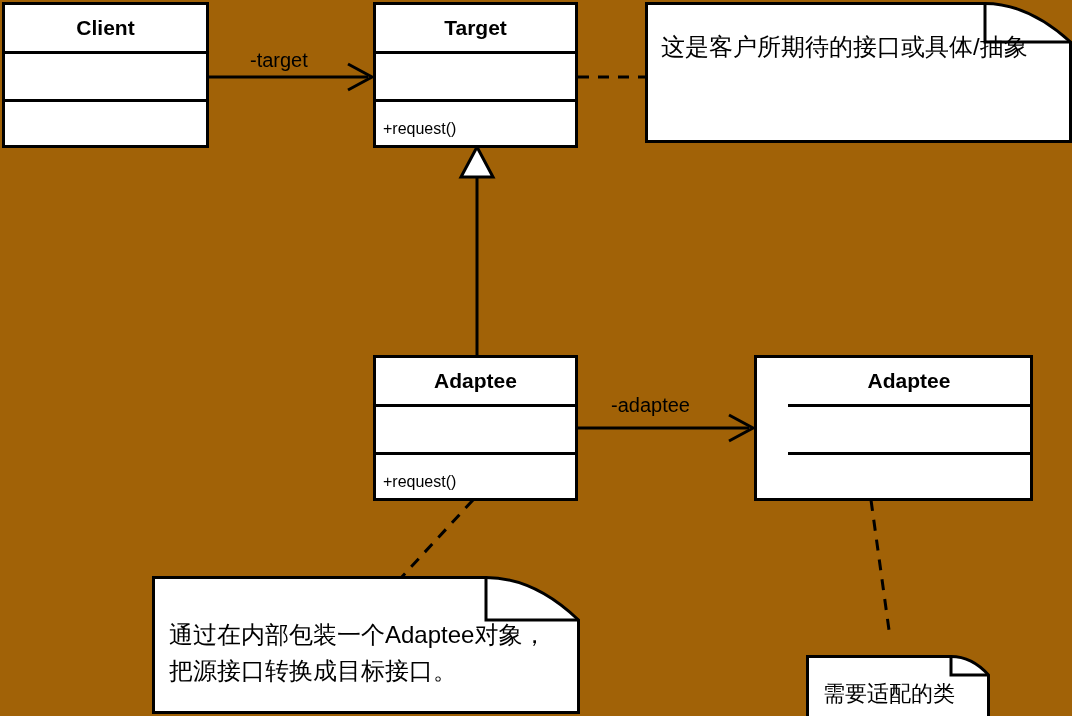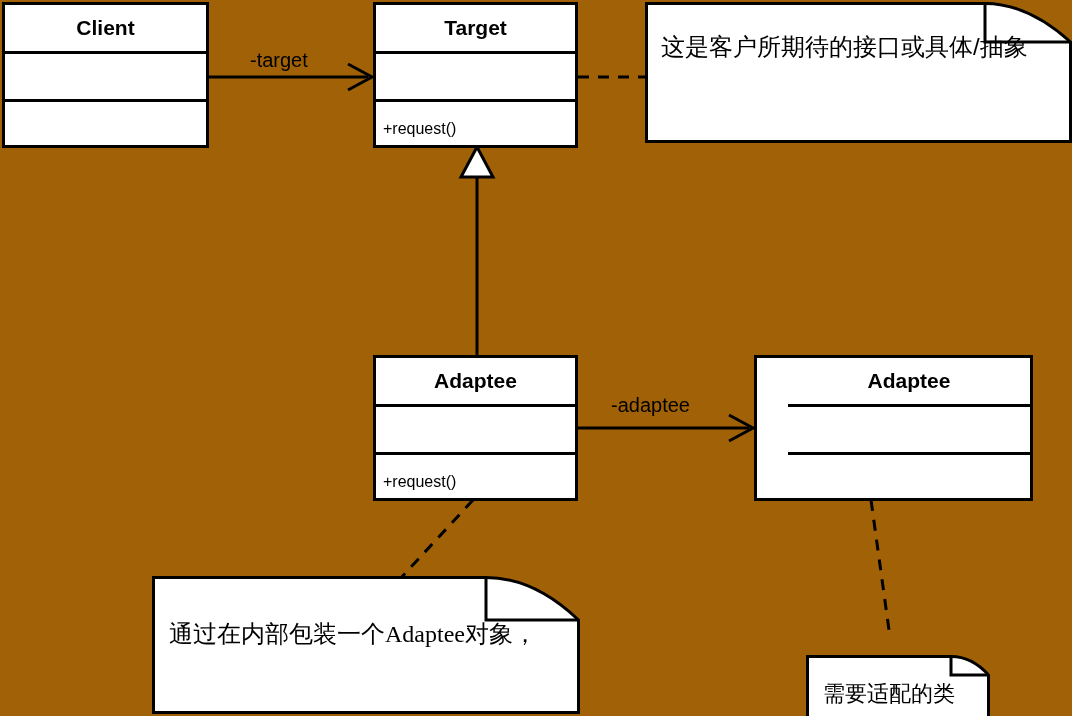--- a/index.html
+++ b/index.html
@@ -150,21 +150,22 @@
       <path d="M 340,1.5 L 340,40 L 425.5,40" fill="none" stroke="#000000" stroke-width="3"></path>
     </svg>
     <div class="note-text" style="left:16px; top:28px; font-size:24px;">这是客户所期待的接口或具体/抽象</div>
   </div>
 
   <div class="uml-note" style="left:152px; top:576px; width:428px; height:138px;">
     <svg viewBox="0 0 428 138" preserveAspectRatio="none">
       <path d="M 1.5,1.5 L 334,1.5 Q 382,1.5 426.5,44 L 426.5,136.5 L 1.5,136.5 Z" fill="#ffffff" stroke="#000000" stroke-width="3"></path>
       <path d="M 334,1.5 L 334,44 L 426.5,44" fill="none" stroke="#000000" stroke-width="3"></path>
     </svg>
-    <div class="note-text" style="left:17px; top:42px; font-size:24px;font-family:Liberation Serif, serif;">通过在内部包装一个Adaptee对象，</div>
+    <div class="note-text" style="left:17px; top:42px; font-size:24px;">通过在内部包装一个Adaptee对象，</div>
+    <div class="note-text" style="left:17px; top:78px; font-size:24px;">把源接口转换成目标接口。</div>
   </div>
 
   <div class="uml-note" style="left:806px; top:632px; width:184px; height:80px;margin-top:23px;">
     <svg viewBox="0 0 184 80" preserveAspectRatio="none">
       <path d="M 1.5,1.5 L 145,1.5 Q 166,1.5 182.5,20 L 182.5,78.5 L 1.5,78.5 Z" fill="#ffffff" stroke="#000000" stroke-width="3"></path>
       <path d="M 145,1.5 L 145,20 L 182.5,20" fill="none" stroke="#000000" stroke-width="3"></path>
     </svg>
     <div class="note-text" style="left:17px; top:24px; font-size:22px;">需要适配的类</div>
   </div>
 

